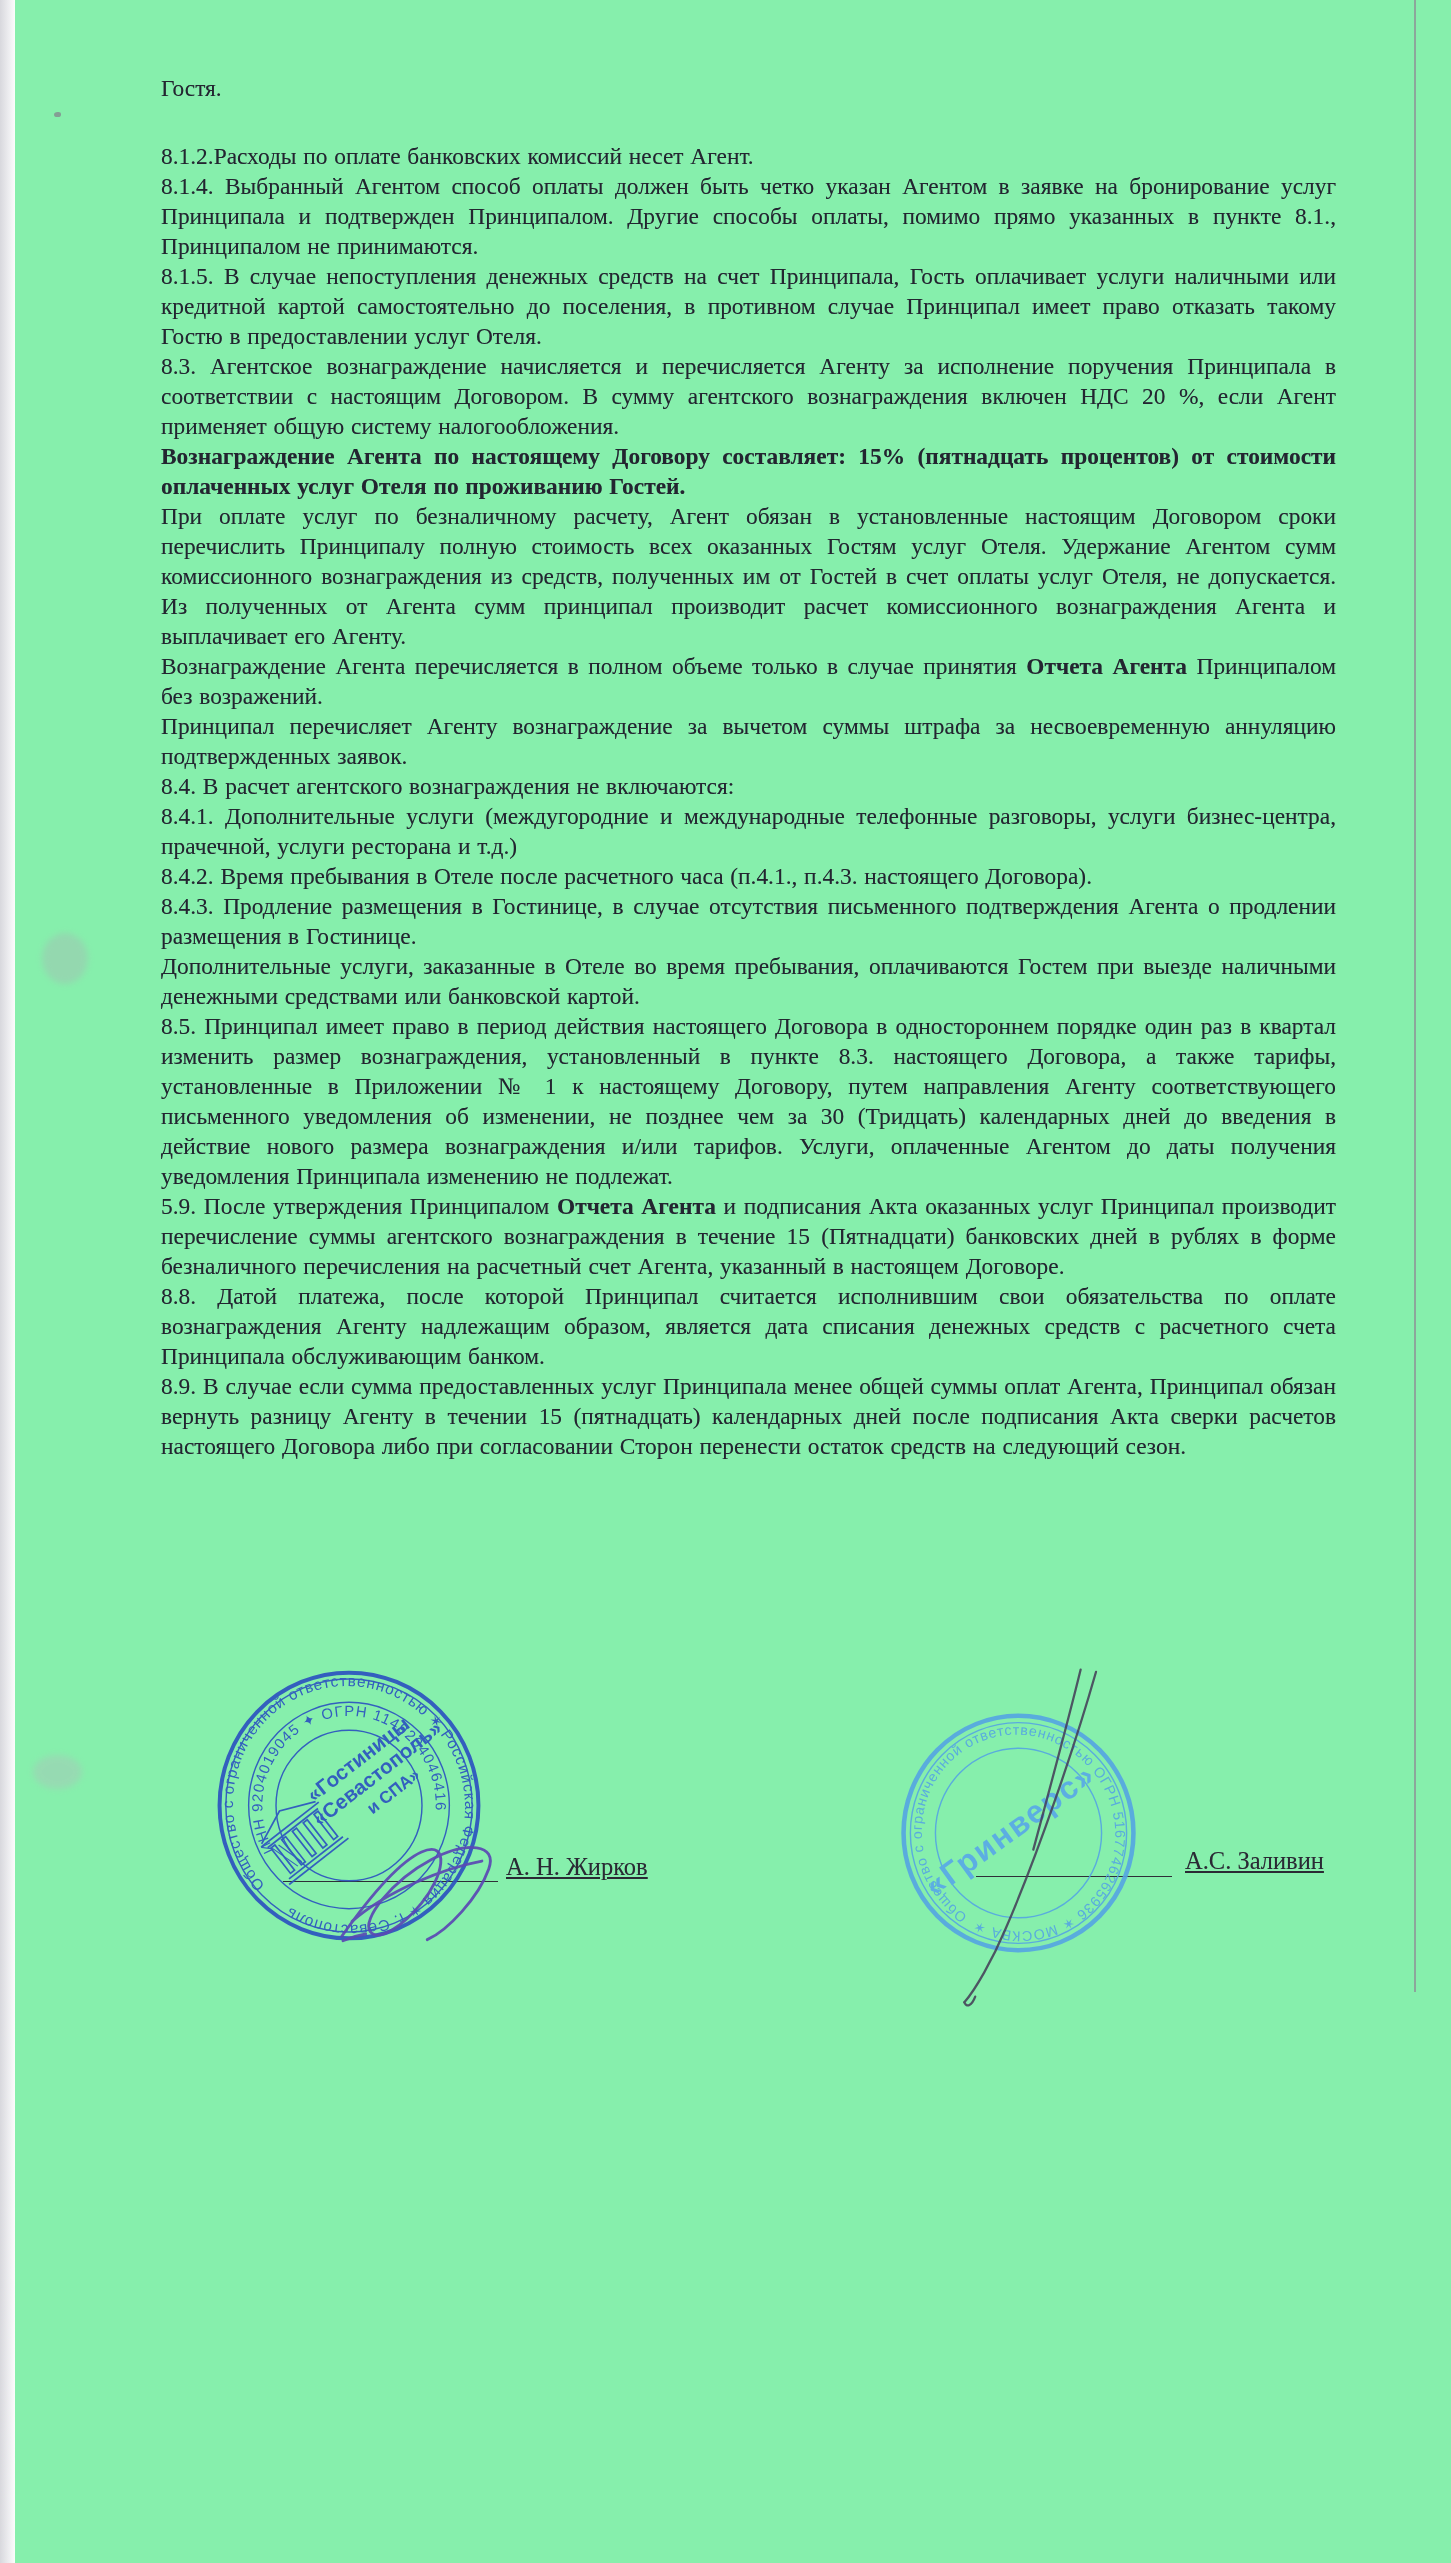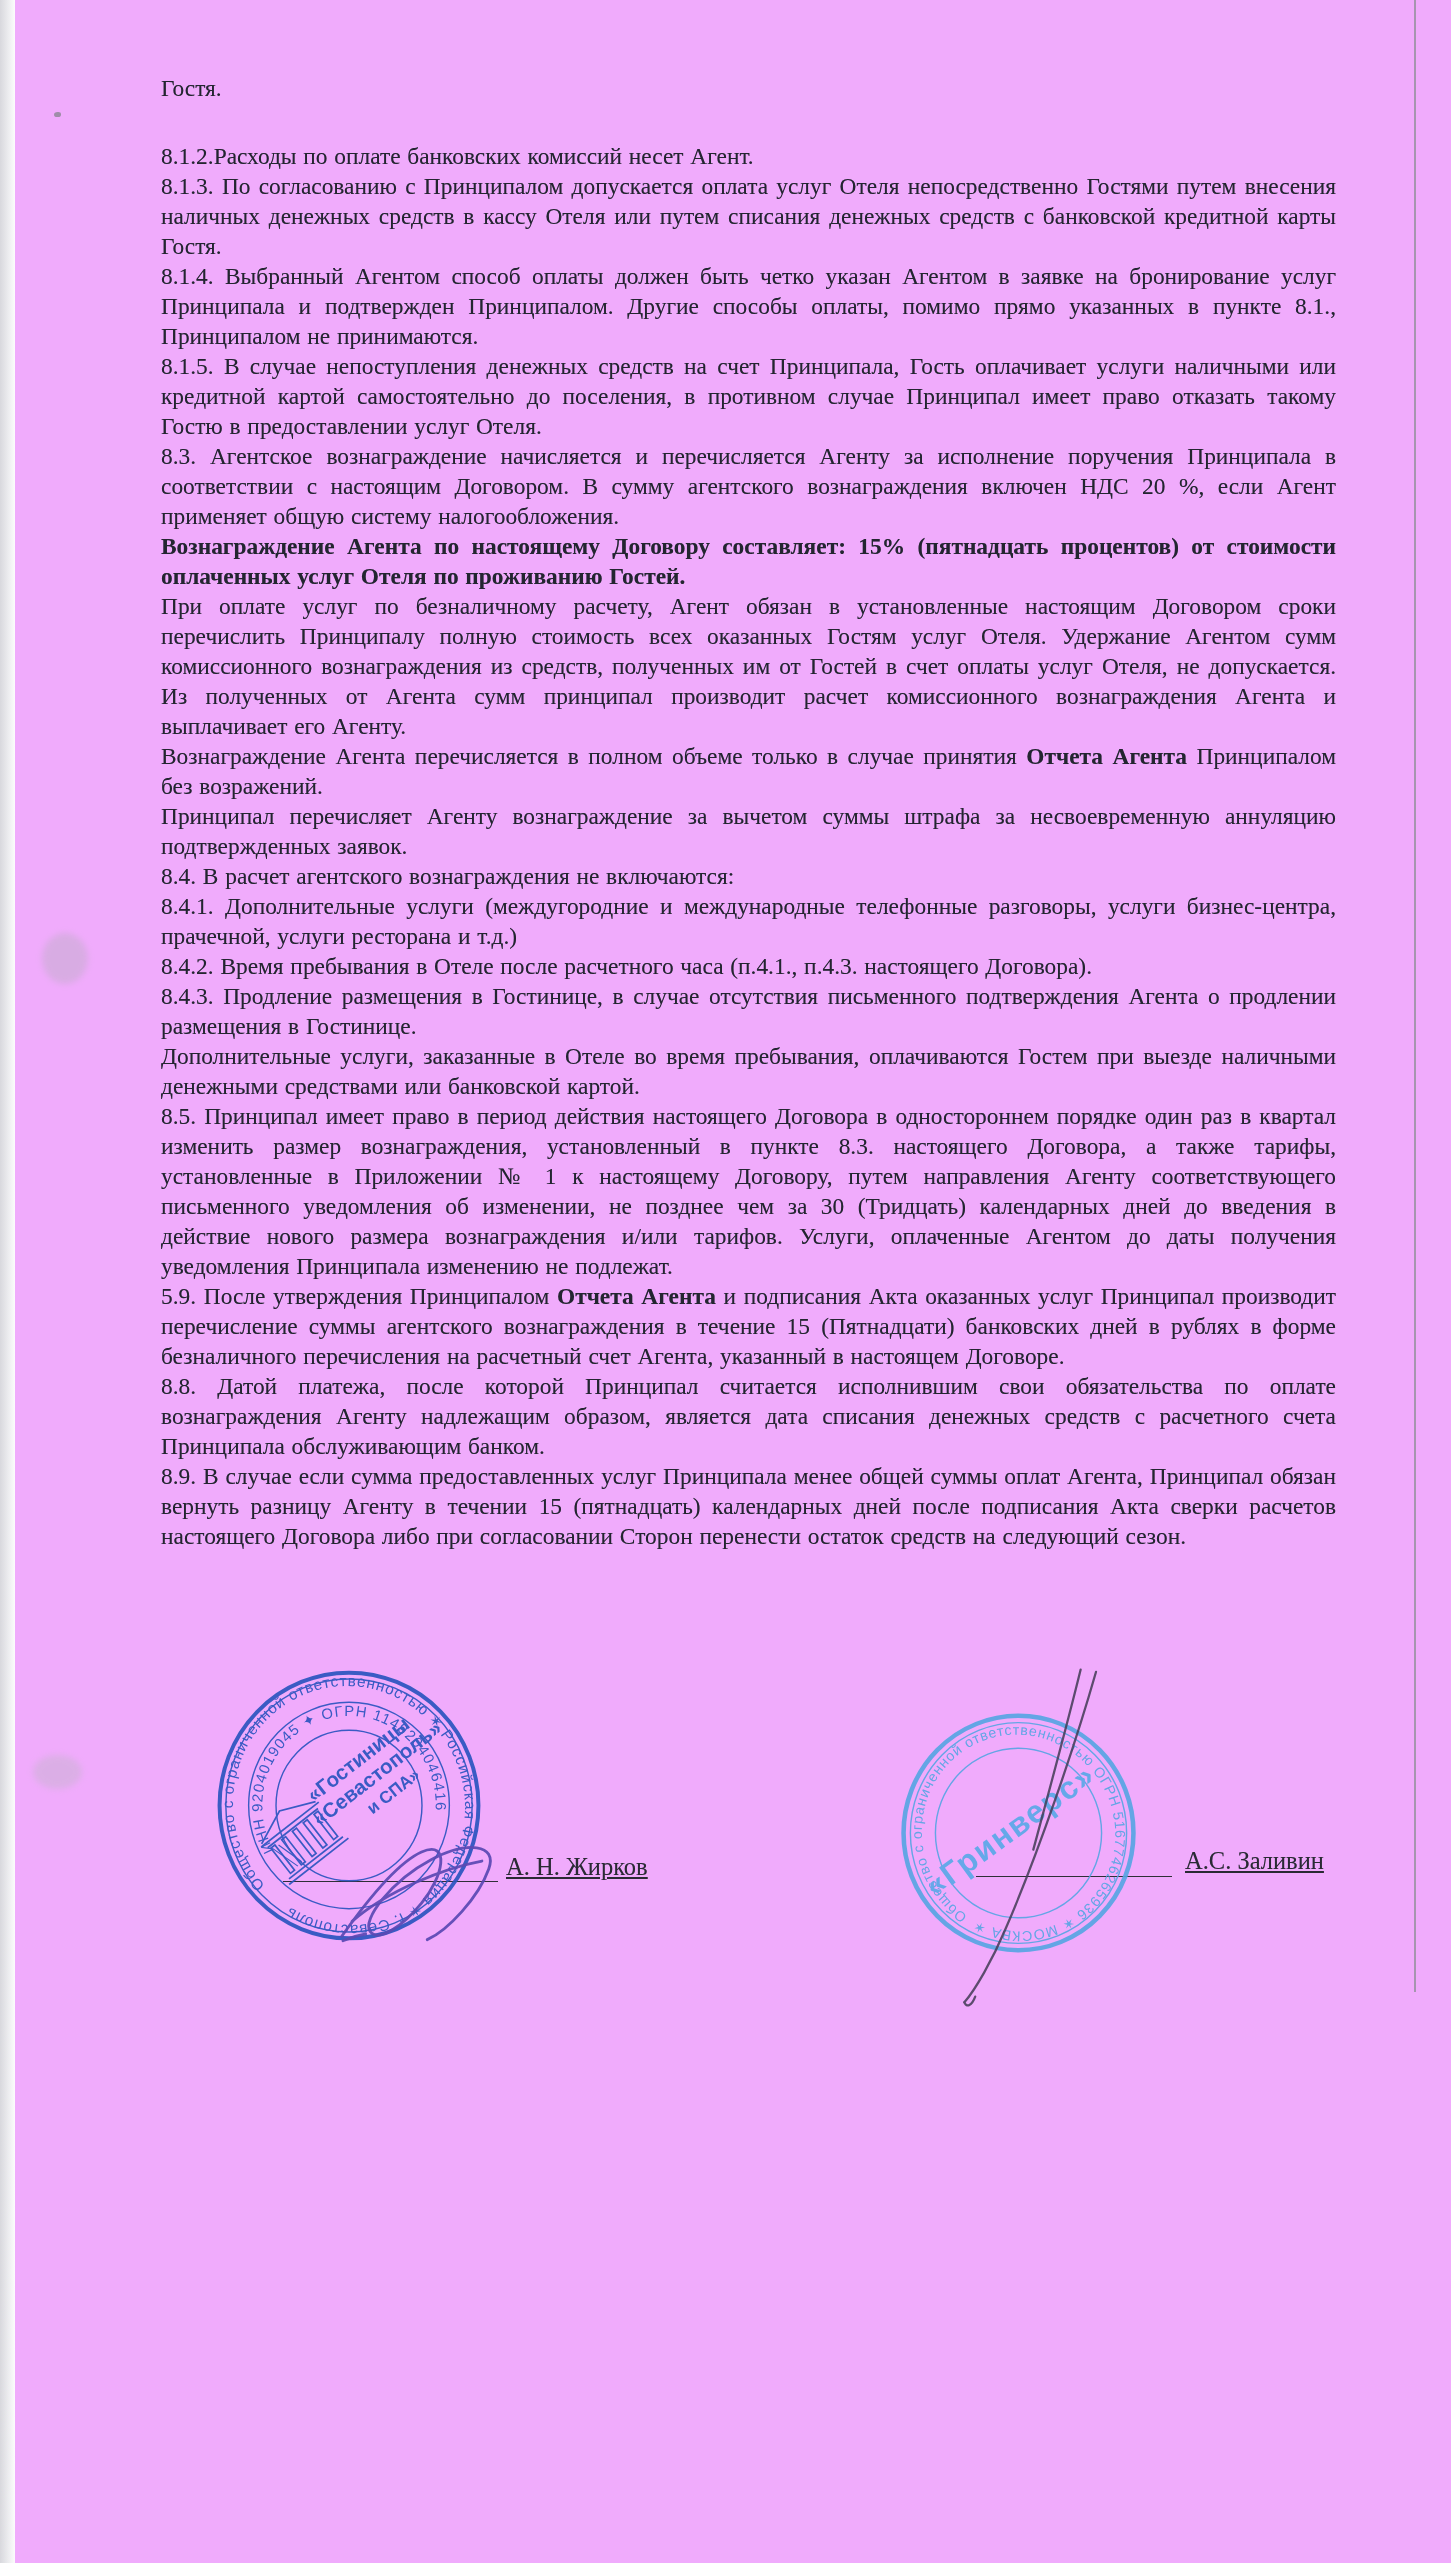--- a/index.html
+++ b/index.html
@@ -1,16 +1,16 @@
 <!DOCTYPE html>
 <html style="font-size:9px"><head>
 <meta charset="utf-8">
 <style>
   html,body{margin:0;padding:0;background:#e9e9ec;}
-  #page{position:relative;width:1452px;height:2563px;background:#f0abfc;overflow:hidden;
+  #page{position:relative;width:1452px;height:2563px;background:#86efac;overflow:hidden;
         font-family:"Liberation Serif", serif;}
   
   #textblock{position:absolute;left:161px;top:73px;width:1175px;color:#232530;
              font-size:23.4px;line-height:30px;word-spacing:0.9px;
              text-shadow:0 0 0.6px rgba(45,45,70,.35);}
   .p{margin:0;text-align:justify;text-align-last:left;}
   .g36{margin-top:38px;}
   .g53{}
   .boldp, .b{font-weight:bold;}
   
@@ -45,21 +45,20 @@
 
   <div class="edge-strip"></div>
   <div class="scanline"></div>
   <div class="speck"></div>
   <div class="smudge1"></div>
   <div class="smudge2"></div>
 
   <div id="textblock">
     <p class="p"><span>Гостя.</span></p>
     <p class="p g36"><span>8.1.2.Расходы по оплате банковских комиссий несет Агент.</span></p>
-    <p class="p"><span>8.1.3. По согласованию с Принципалом  допускается оплата услуг Отеля непосредственно Гостями путем внесения наличных денежных средств в кассу Отеля или путем списания денежных средств с банковской кредитной карты Гостя.</span></p>
     <p class="p"><span>8.1.4. Выбранный Агентом способ оплаты должен быть четко указан Агентом в заявке на бронирование услуг Принципала и подтвержден Принципалом. Другие способы оплаты, помимо прямо указанных в пункте 8.1., Принципалом  не принимаются.</span></p>
     <p class="p"><span>8.1.5. В случае непоступления денежных средств на счет Принципала, Гость оплачивает услуги наличными или кредитной картой самостоятельно до поселения, в противном случае Принципал имеет право отказать такому Гостю в предоставлении услуг Отеля.</span></p>
     <p class="p"><span>8.3. Агентское вознаграждение начисляется и перечисляется Агенту за исполнение поручения Принципала в соответствии с настоящим Договором. В сумму агентского вознаграждения включен НДС 20 %, если Агент применяет общую систему налогообложения.</span></p>
     <p class="p g53 boldp"><span>Вознаграждение Агента по настоящему Договору составляет: 15% (пятнадцать процентов) от стоимости оплаченных услуг Отеля по проживанию Гостей.</span></p>
     <p class="p g53"><span>При оплате услуг по безналичному расчету, Агент обязан в установленные настоящим Договором сроки перечислить Принципалу полную стоимость всех оказанных Гостям услуг Отеля. Удержание Агентом сумм комиссионного вознаграждения из средств, полученных им от Гостей в счет оплаты услуг Отеля, не допускается. Из полученных от Агента сумм принципал  производит расчет комиссионного вознаграждения Агента и выплачивает его Агенту.</span></p>
     <p class="p"><span>Вознаграждение Агента перечисляется  в полном объеме только в случае принятия </span><span class="b">Отчета Агента</span><span> Принципалом без возражений.</span></p>
     <p class="p g53"><span>Принципал перечисляет Агенту вознаграждение за вычетом суммы штрафа за несвоевременную аннуляцию подтвержденных заявок.</span></p>
     <p class="p"><span>8.4.   В расчет агентского вознаграждения не включаются:</span></p>
     <p class="p"><span>8.4.1. Дополнительные услуги (междугородние и международные телефонные разговоры, услуги бизнес-центра, прачечной, услуги ресторана и т.д.)</span></p>
     <p class="p"><span>8.4.2. Время пребывания в Отеле после расчетного часа (п.4.1., п.4.3. настоящего Договора).</span></p>

